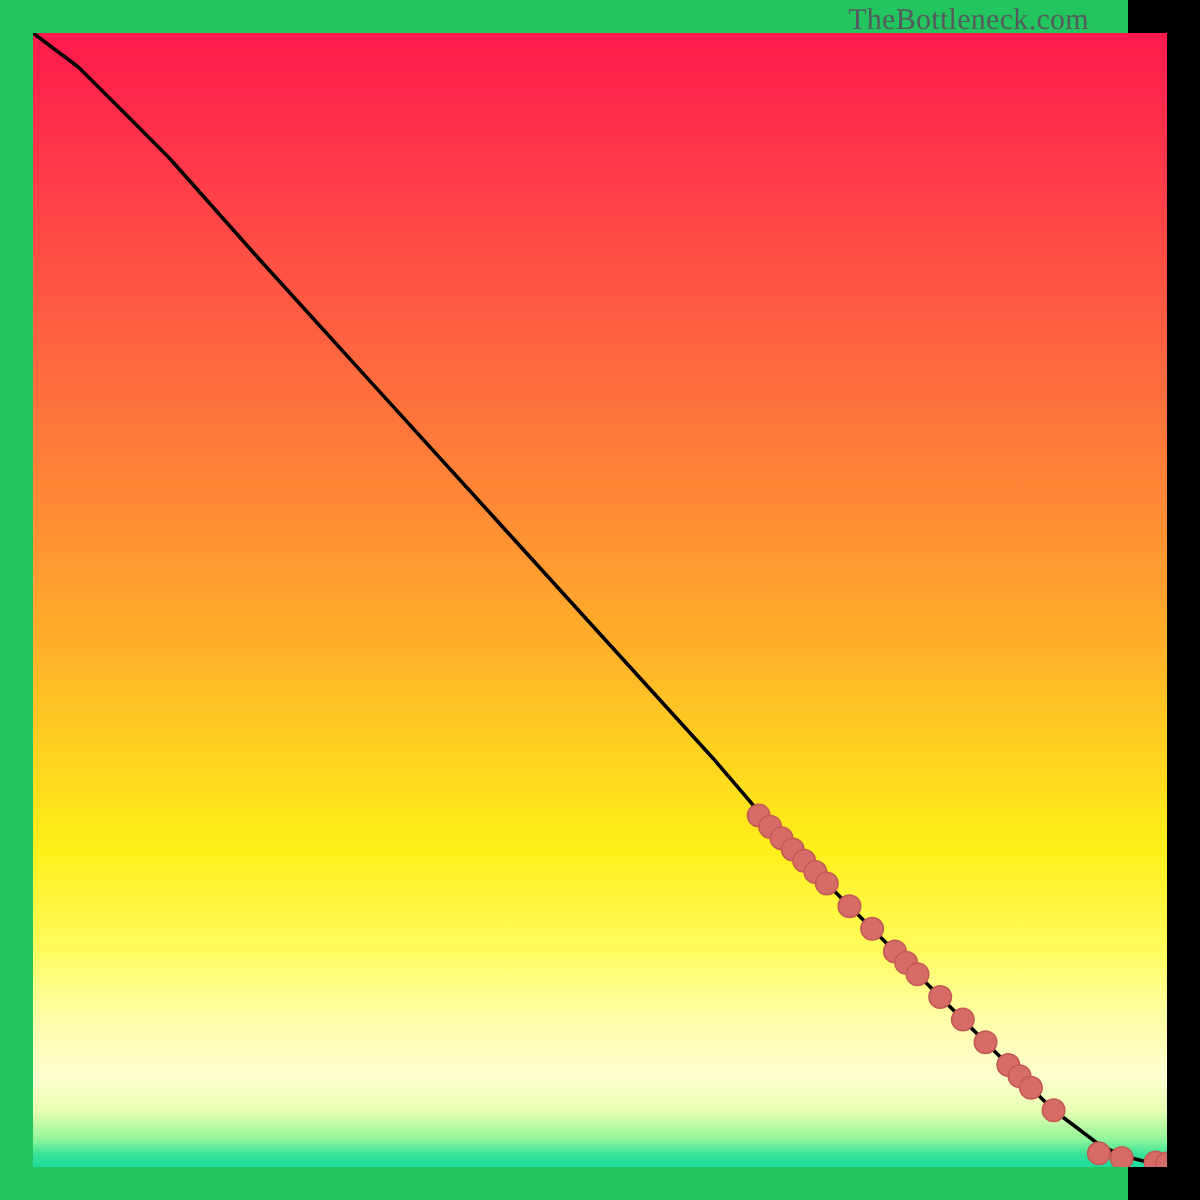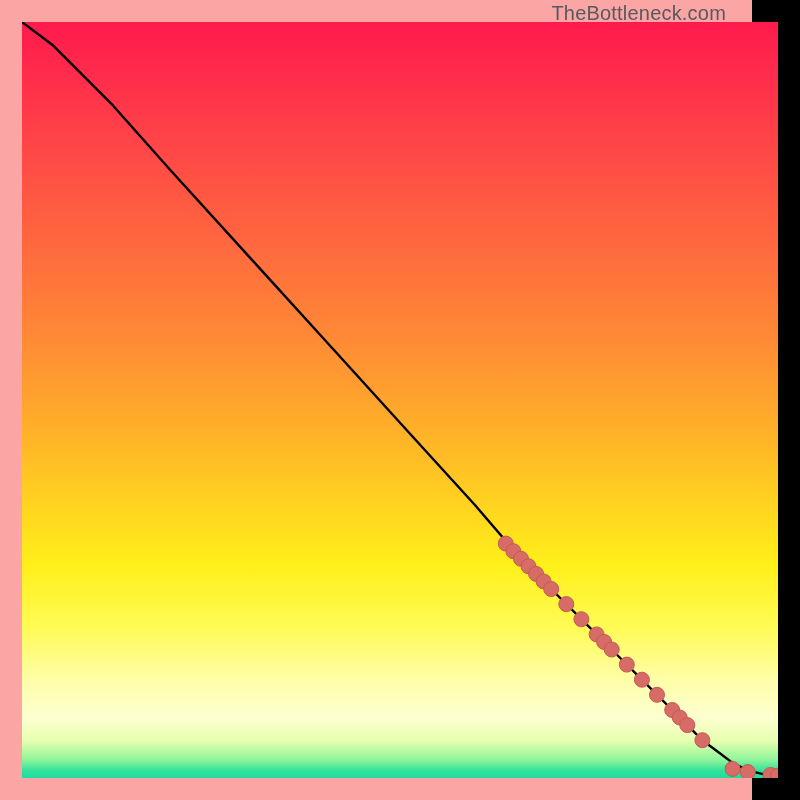--- a/index.html
+++ b/index.html
@@ -8,21 +8,22 @@
     width: 800px;
     height: 800px;
     overflow: hidden;
     background: #000;
     font-family: Arial, Helvetica, sans-serif;
   }
   .frame {
     position: relative;
     width: 752px;
     height: 800px;
-    background: #fca5a5;
+    background: #22c55e;
+    font-family: Liberation Serif, serif;
   }
   .plot {
     position: absolute;
     left: 22px;
     top: 22px;
     width: 756px;
     height: 756px;
     
     background: linear-gradient(
       to bottom,

